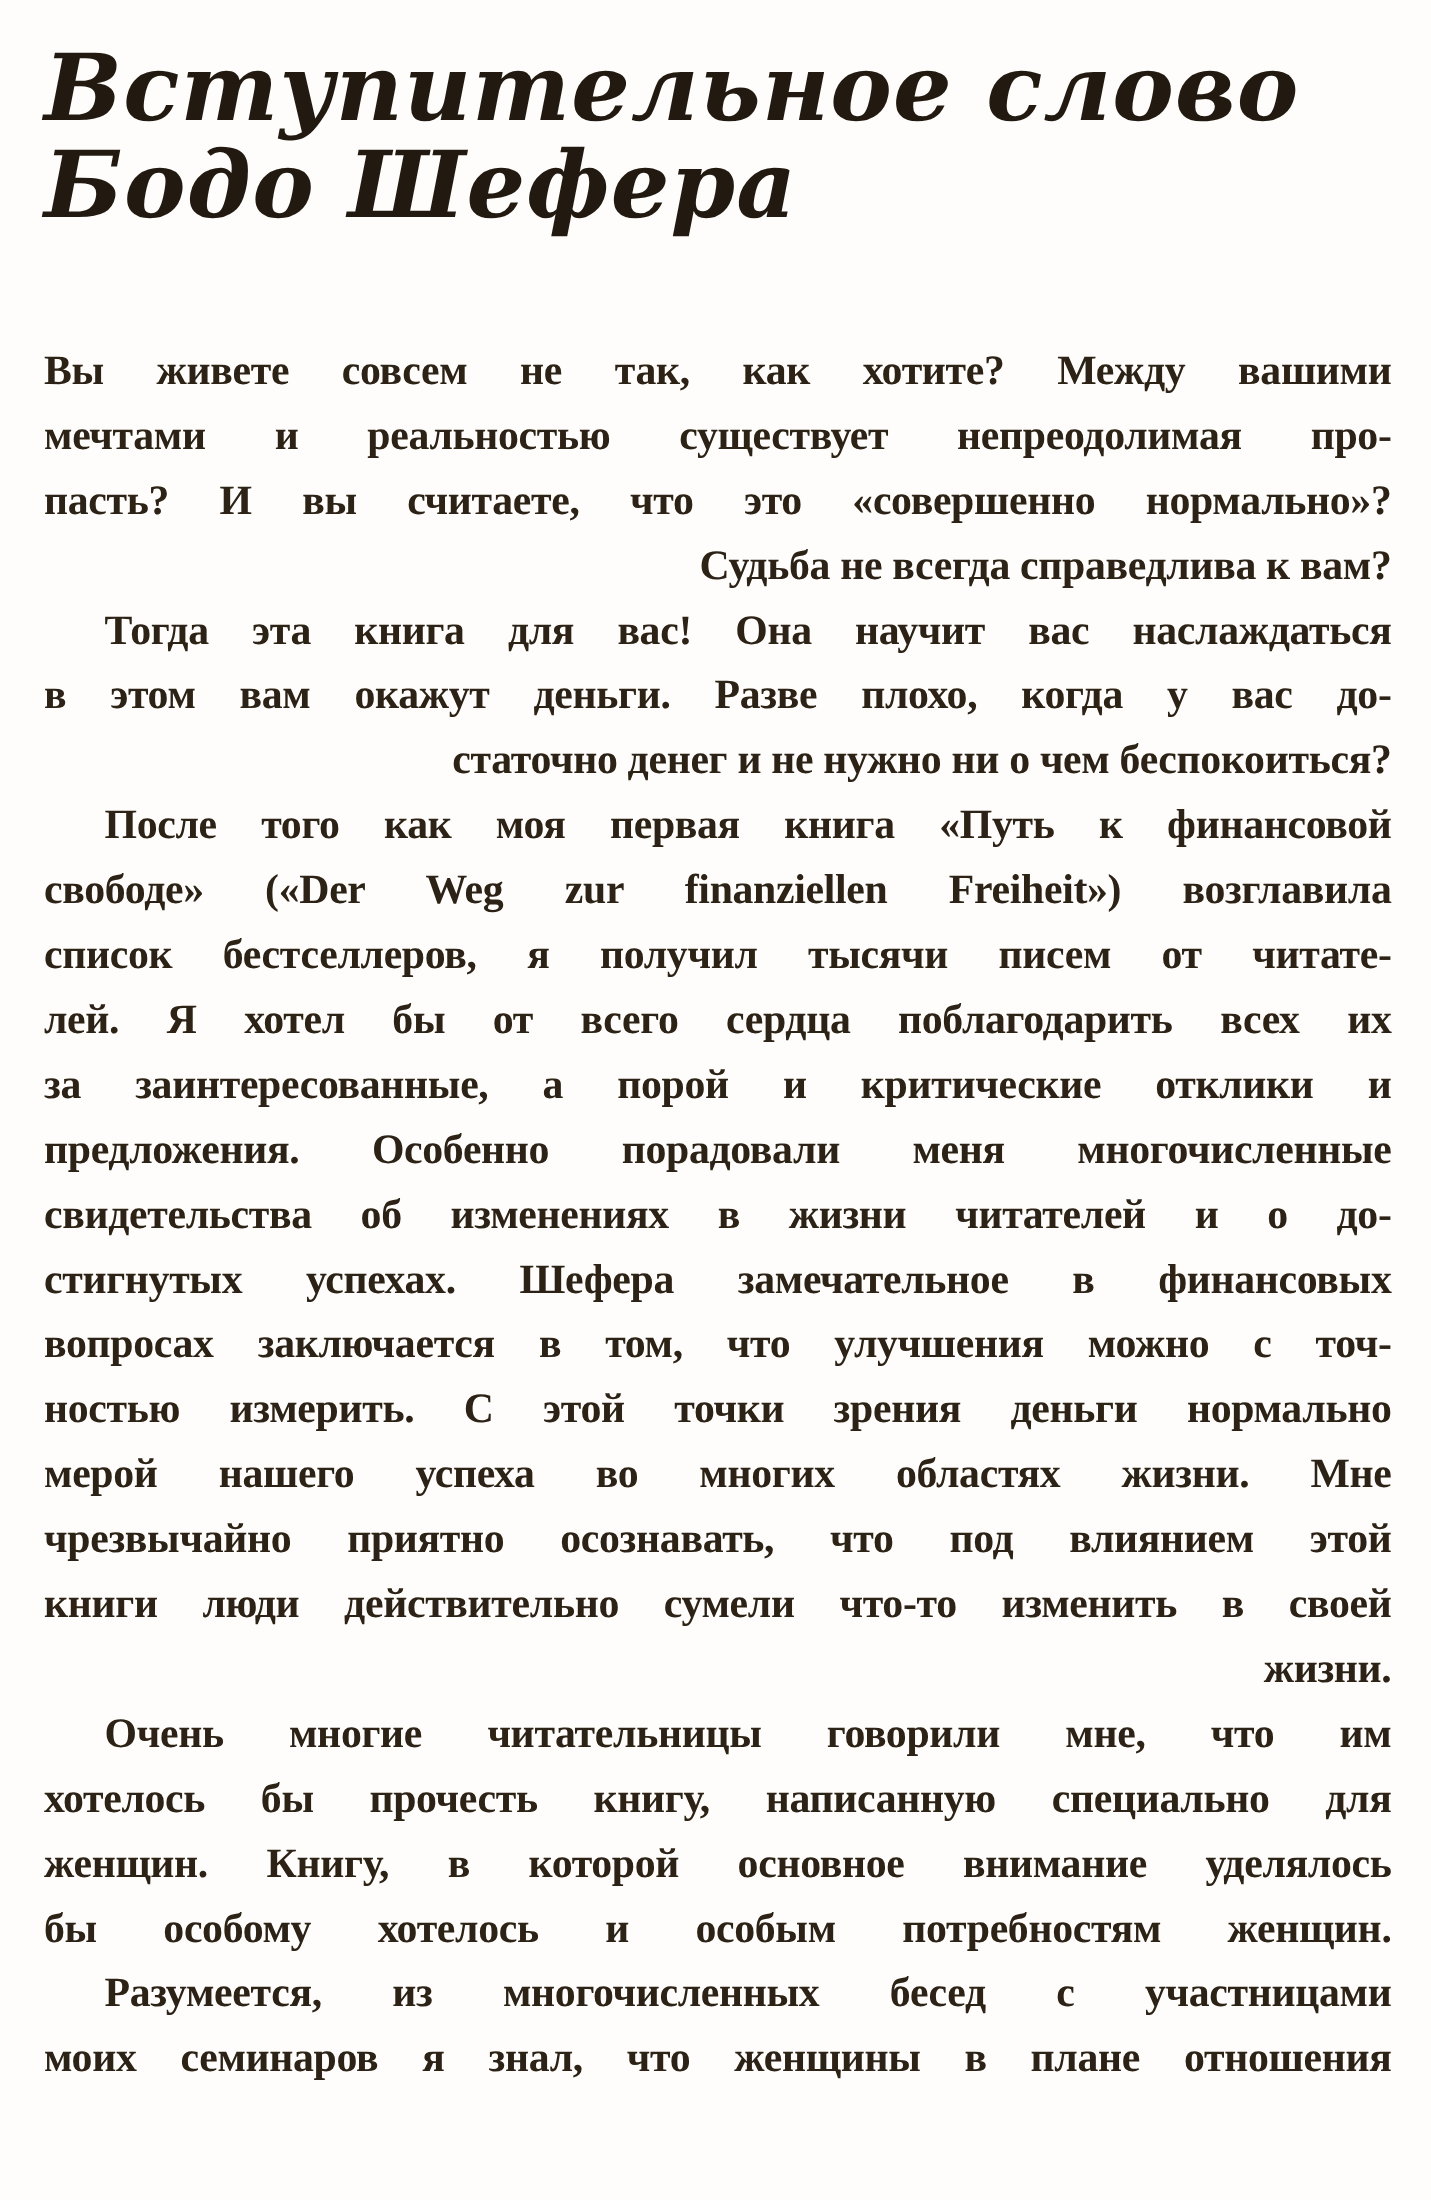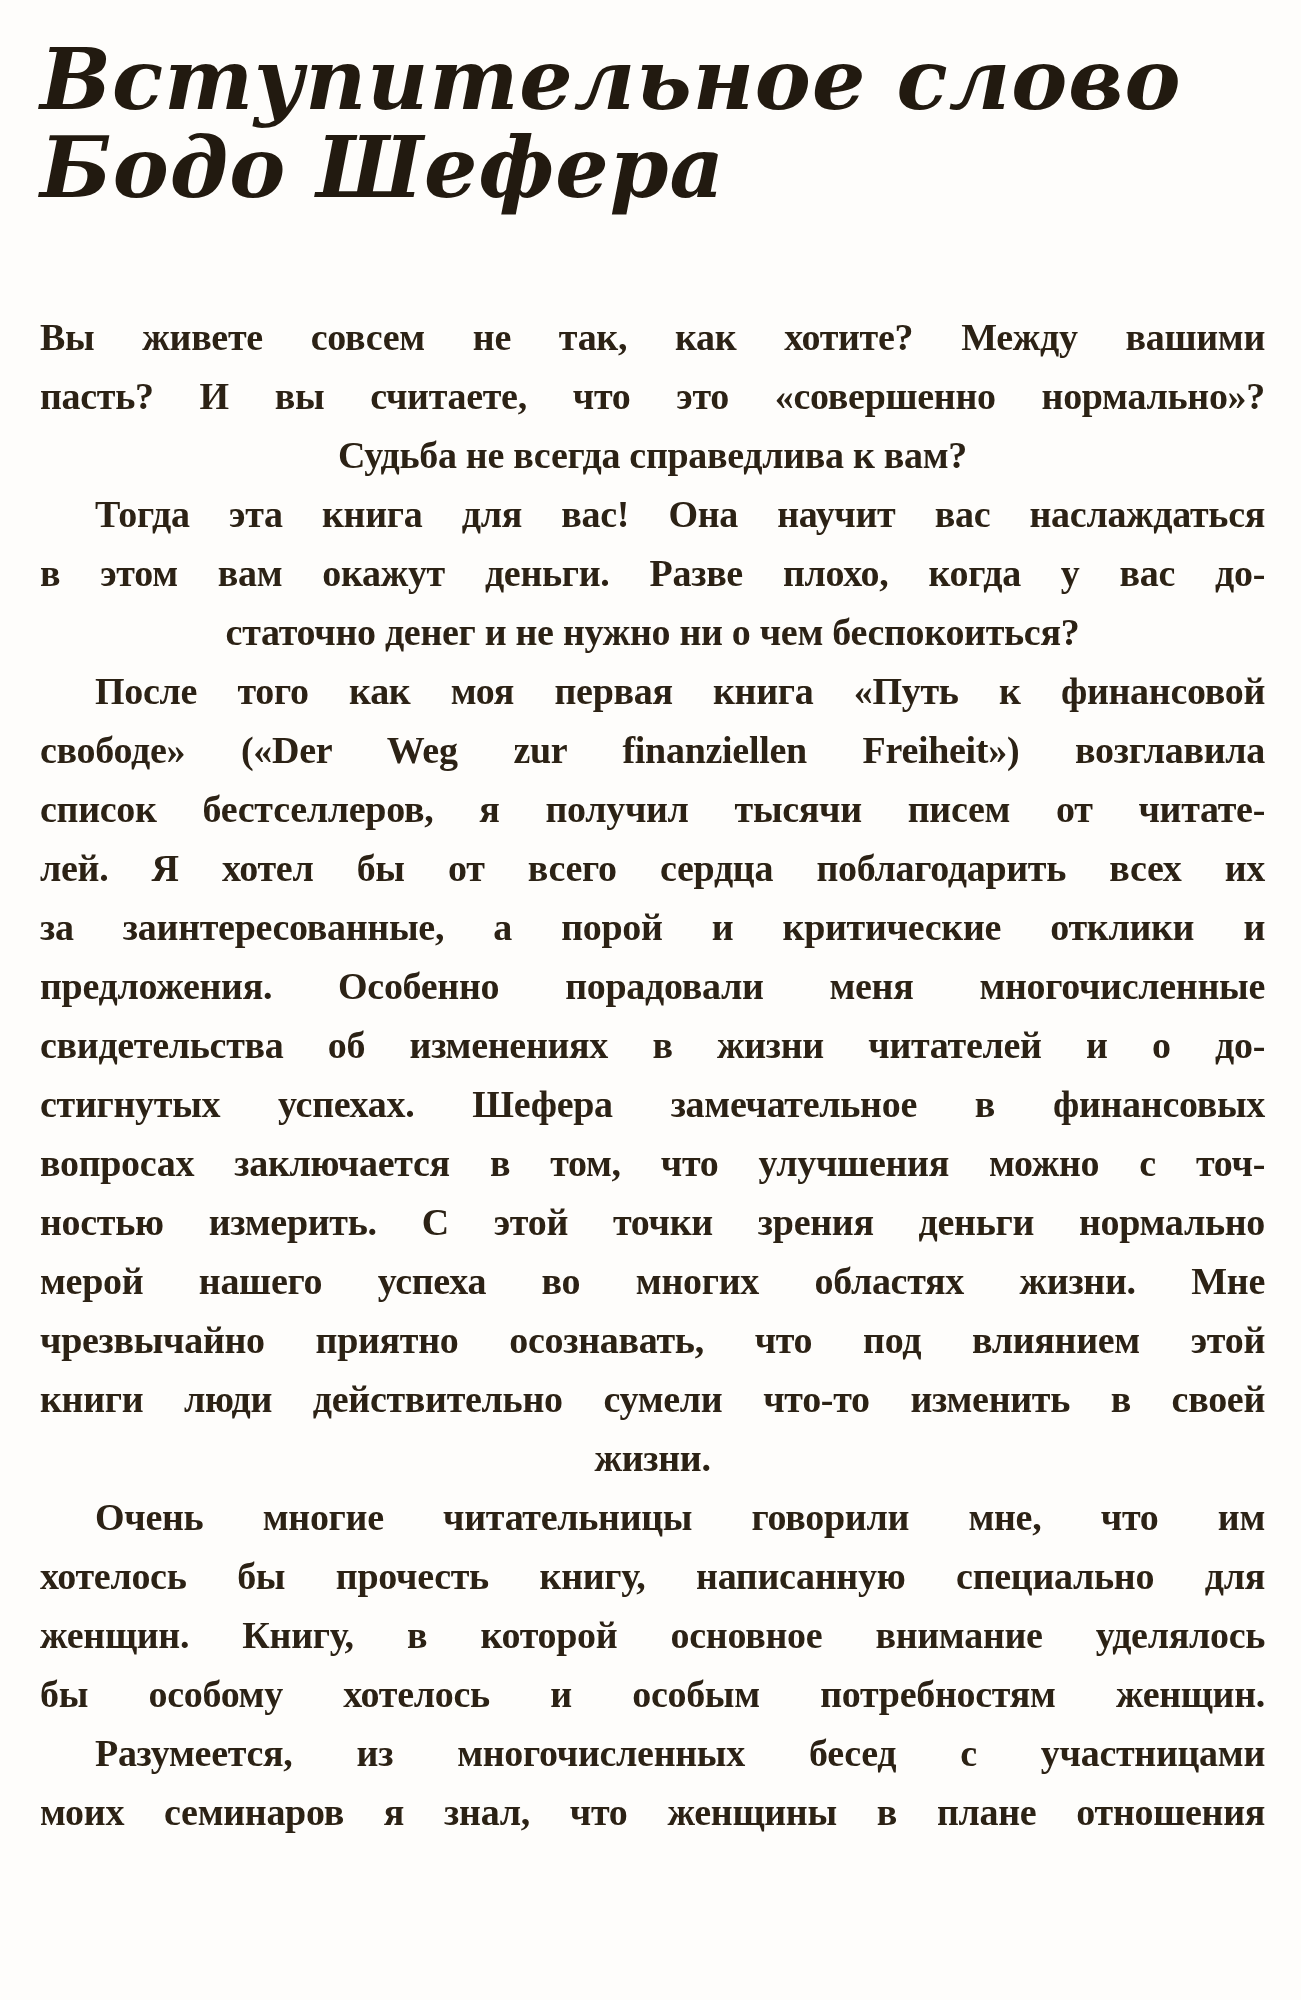--- a/index.html
+++ b/index.html
@@ -38,41 +38,42 @@
     font-size: 38px;
     line-height: 59px;
     letter-spacing: -0.3px;
   }
   .paragraph {
     margin: 0;
     font-weight: bold;
   }
   .line {
     white-space: normal;
-    text-align: center;
+    text-align: right;
   }
   .line.just {
     text-align: justify;
     text-align-last: justify;
   }
   .line.indent {
     text-indent: 55px;
   }
 </style>
 </head>
 <body>
 
 <div class="page">
   <div class="title-block">
     <div class="title-line">Вступительное слово</div>
     <div class="title-line">Бодо Шефера</div>
   </div>
   <div class="body-text">
       <div class="paragraph">
         <div class="line just">Вы живете совсем не так, как хотите? Между вашими</div>
+        <div class="line just">мечтами и реальностью существует непреодолимая про-</div>
         <div class="line just">пасть? И вы считаете, что это «совершенно нормально»?</div>
         <div class="line">Судьба не всегда справедлива к вам?</div>
       </div>
       <div class="paragraph">
         <div class="line just indent">Тогда эта книга для вас! Она научит вас наслаждаться</div>
         <div class="line just">в этом вам окажут деньги. Разве плохо, когда у вас до-</div>
         <div class="line">статочно денег и не нужно ни о чем беспокоиться?</div>
       </div>
       <div class="paragraph">
         <div class="line just indent">После того как моя первая книга «Путь к финансовой</div>

